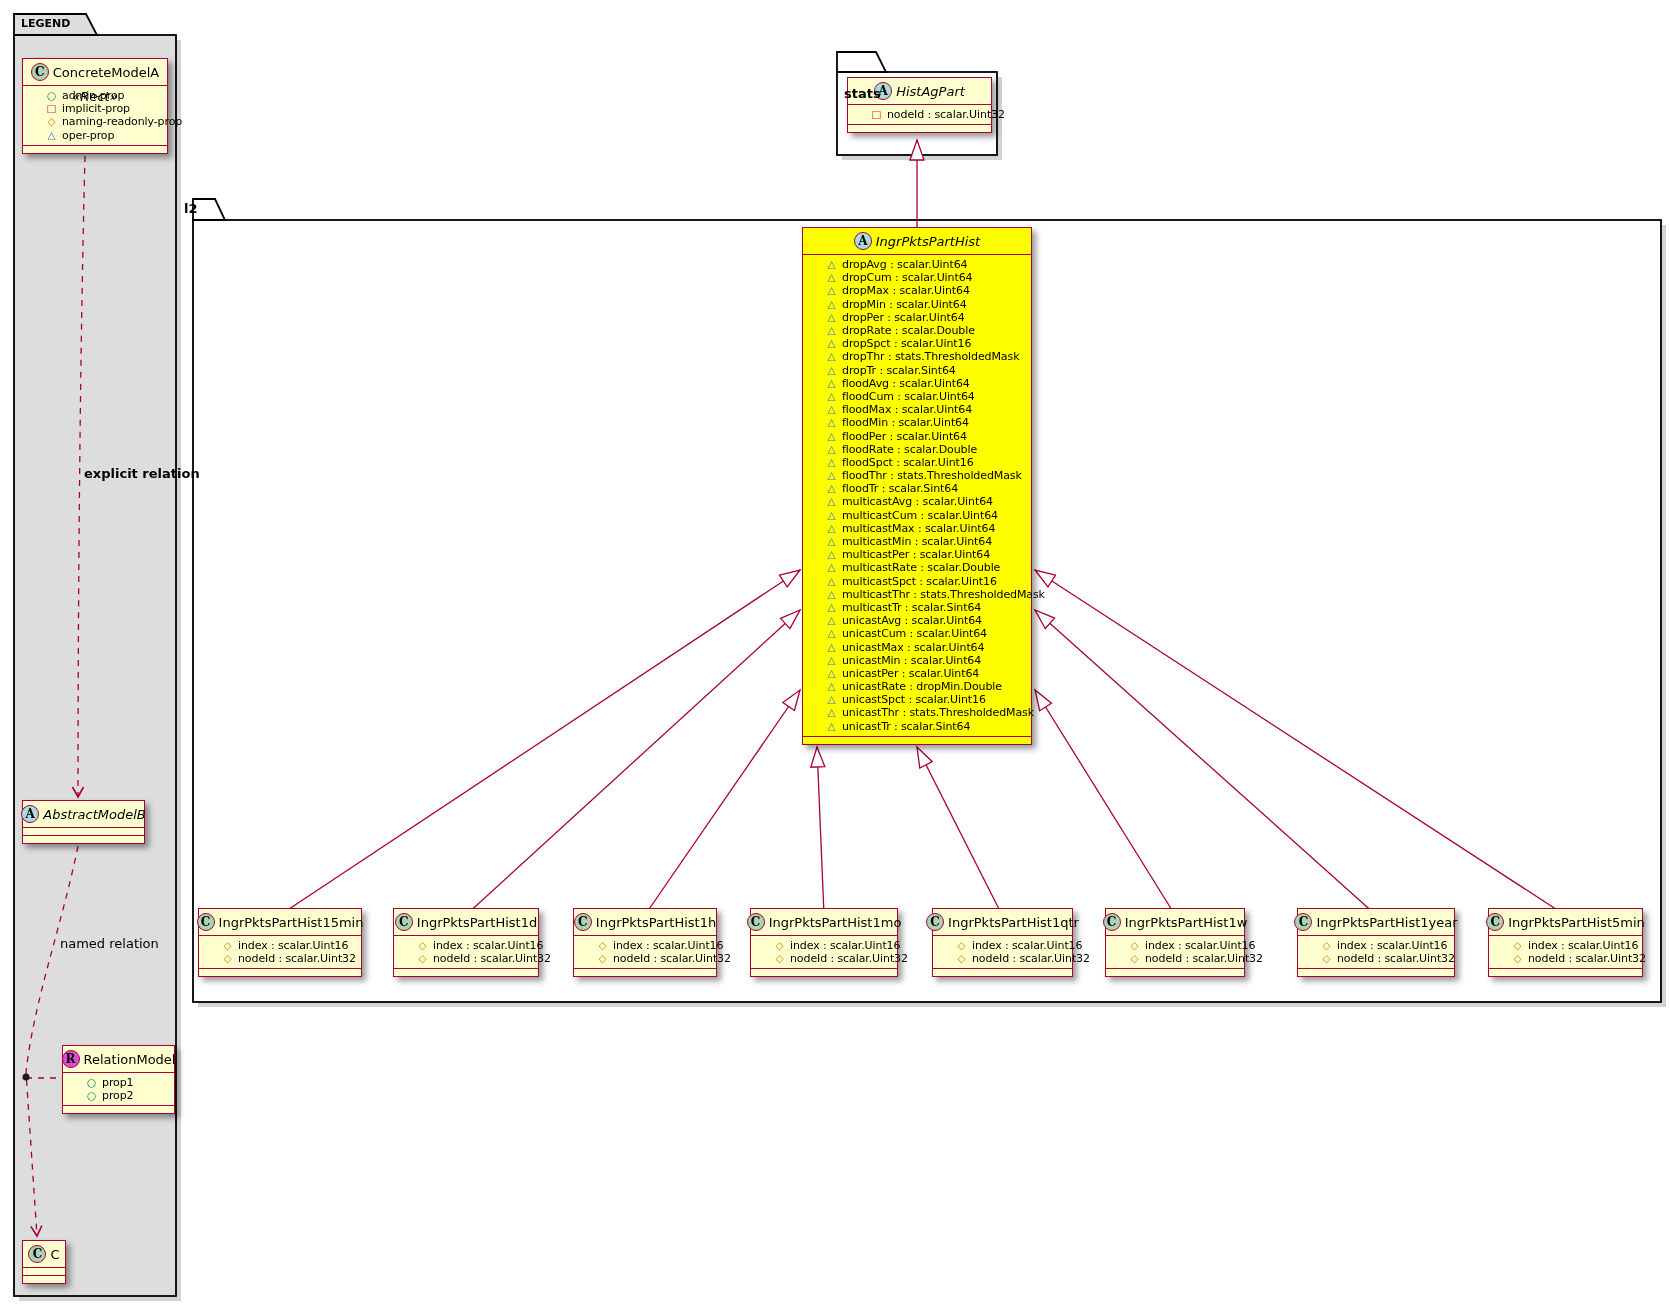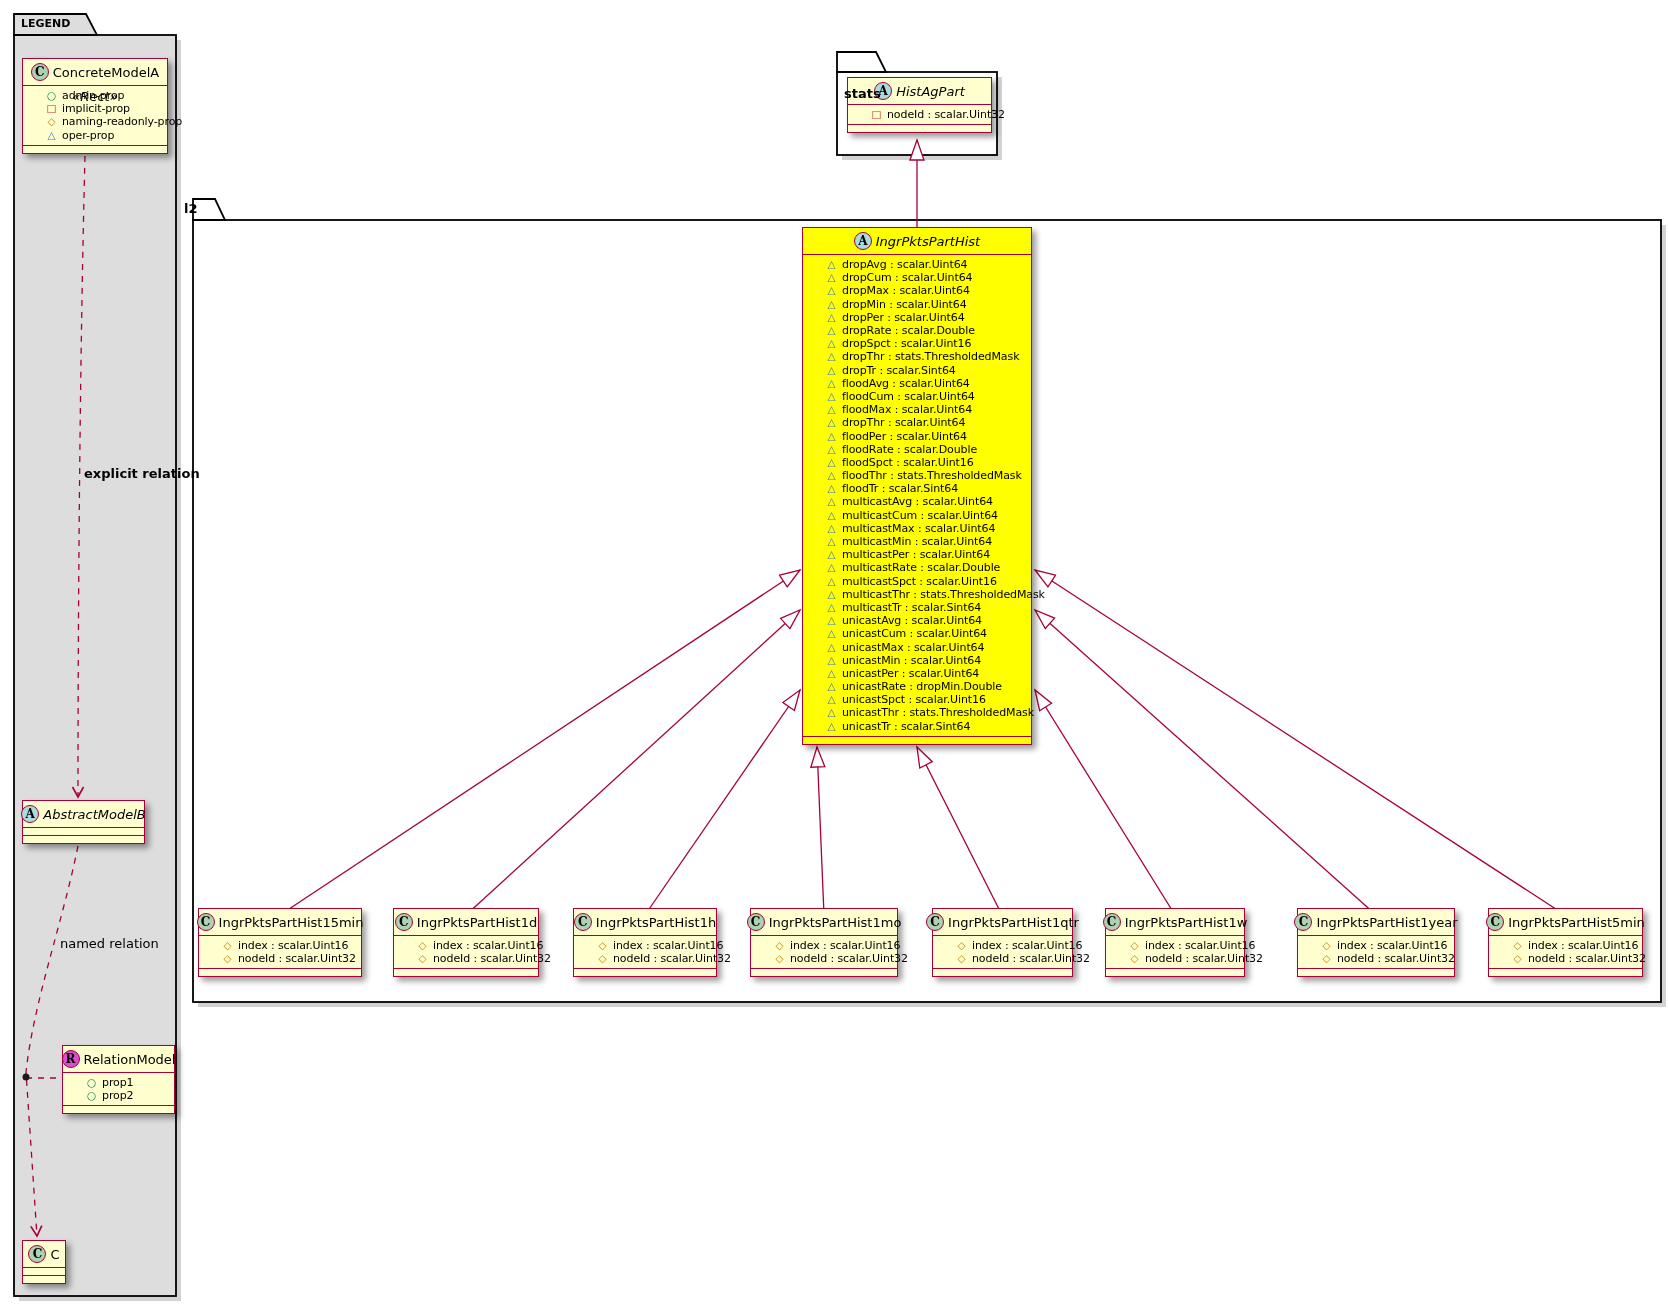--- a/index.html
+++ b/index.html
@@ -248,21 +248,21 @@
         <span class="attr-text">floodCum : scalar.Uint64</span>
       </div>
 
       <div class="attr-row">
         <span class="attr-icon icon-triangle"></span>
         <span class="attr-text">floodMax : scalar.Uint64</span>
       </div>
 
       <div class="attr-row">
         <span class="attr-icon icon-triangle"></span>
-        <span class="attr-text">dropThr : scalar.Uint64</span>
+        <span class="attr-text">floodMin : scalar.Uint64</span>
       </div>
 
       <div class="attr-row">
         <span class="attr-icon icon-triangle"></span>
         <span class="attr-text">floodPer : scalar.Uint64</span>
       </div>
 
       <div class="attr-row">
         <span class="attr-icon icon-triangle"></span>
         <span class="attr-text">floodRate : scalar.Double</span>

